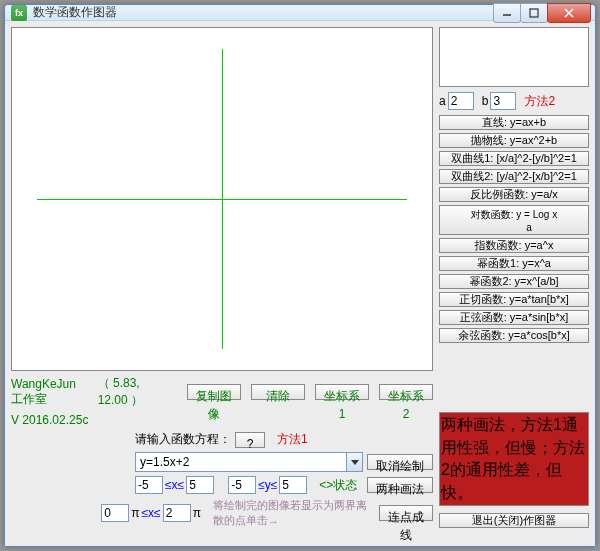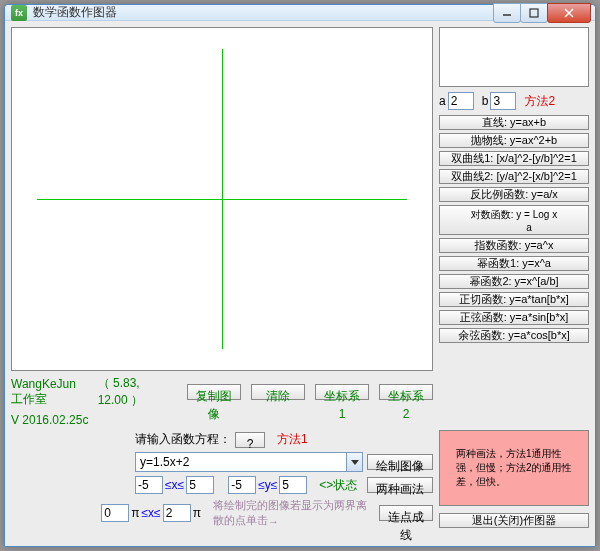--- a/index.html
+++ b/index.html
@@ -28,21 +28,21 @@
 .rng input{width:28px;height:18px;border:1px solid #7a9ac0;padding:0 2px}
 .status{color:#008000}
 .hint{color:#a080a0;font-size:11px}
 .right{width:150px;display:flex;flex-direction:column;gap:3px}
 .preview{height:60px;background:#fff;border:1px solid #888}
 .abrow{display:flex;align-items:center;gap:2px;margin:2px 0}
 .abrow input{width:26px;height:18px;border:1px solid #7a9ac0;padding:0 2px}
 .abrow .m2{color:#d00;margin-left:6px}
 .fbtn{background:linear-gradient(#fdfdfd,#e4e4e4);border:1px solid #888;height:15px;display:flex;align-items:center;justify-content:center;cursor:pointer;font-size:11px}
 .fbtn.sel{border:2px solid #555}
-.note{border:1px solid #888;padding:16px;font-size:10px;line-height:1.4;background:#fca5a5;margin-top:auto}
+.note{border:1px solid #888;padding:1px;font-size:16px;line-height:1.4;background:#b91c1c;margin-top:auto}
 .exit{margin-top:4px}
 .m1{color:#d00;margin-left:8px}
 .spacer{flex:1}
 .tri{width:0;height:0;border-left:4px solid transparent;border-right:4px solid transparent;border-top:5px solid #333}
 </style>
 </head>
 <body>
 
 <div class="window">
   <div class="titlebar">
@@ -96,21 +96,21 @@
       </div>
 
       <div class="eqrow">
         <div style="width:120px"></div>
         <div class="combo">
           <input value="y=1.5x+2" style="">
           <div class="dd">
               <div class="tri"></div>
             </div>
         </div>
-        <div class="btn">绘制图像</div>
+        <div class="btn">取消绘制</div>
       </div>
 
       <div class="eqrow">
         <div style="width:120px"></div>
         <div class="rangewrap">
           <div class="rng">
             <input value="-5" style="">
             <span>≤x≤</span>
             <input value="5" style="">
           </div>

